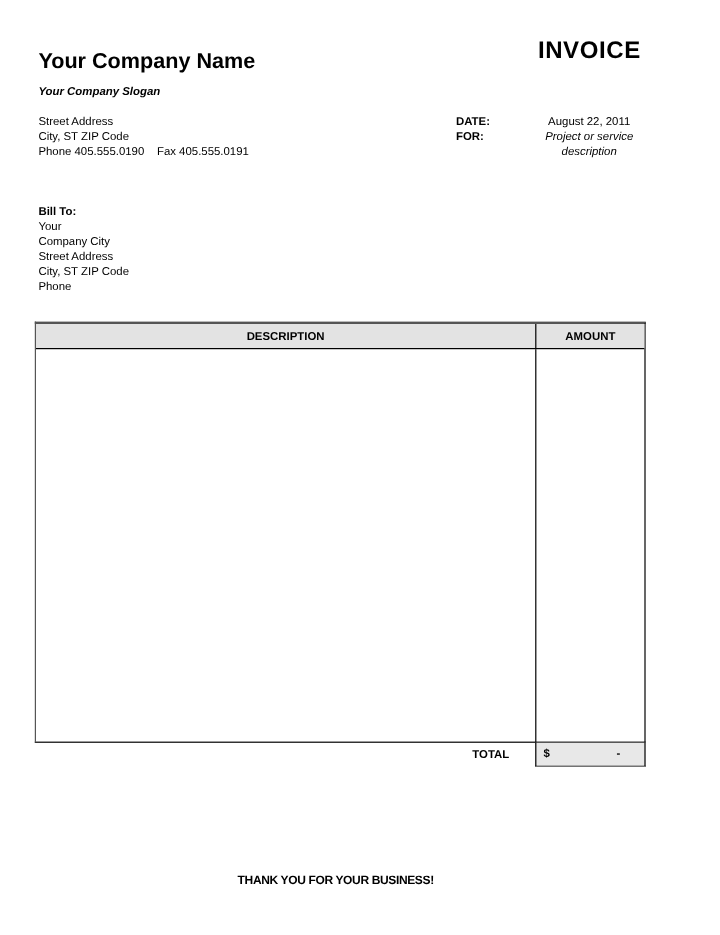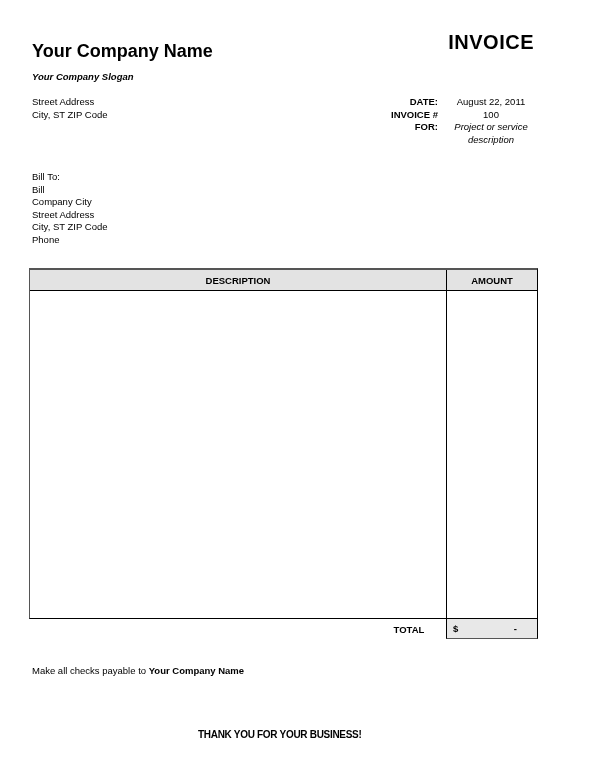--- a/index.html
+++ b/index.html
@@ -4,25 +4,25 @@
 <style>
   html, body { margin:0; padding:0; background:#ffffff; }
   body { width:600px; height:779px; position:relative; font-family:"Liberation Sans", sans-serif; color:#000; overflow:hidden; }
   .abs { position:absolute; }
   .company-name { left:32px; top:41px; font-size:18px; font-weight:bold; }
   .slogan { left:32px; top:71px; font-size:9.5px; font-weight:bold; font-style:italic; }
   .addr { left:32px; top:96px; font-size:9.5px; line-height:12.5px; }
   .invoice-title { left:400px; top:31px; width:134px; text-align:right; font-size:20px; font-weight:bold; letter-spacing:0.5px; }
   .meta { left:380px; top:96px; width:156px; font-size:9.5px; line-height:12.5px; }
   .meta-row { display:flex; }
-  .meta-label { width:66px; text-align:right; font-weight:bold; padding-right:8px; box-sizing:border-box; }
+  .meta-label { width:66px; font-weight:bold; padding-right:8px; box-sizing:border-box; }
   .meta-value { flex:1; text-align:center; }
   .italic { font-style:italic; }
   .billto { left:32px; top:171px; font-size:9.5px; line-height:12.5px; }
-  .billto .hdr { font-weight:normal; }
+  .billto .hdr { font-weight:bold; }
   .table { left:29px; top:268px; width:509px; height:351px; border:1px solid #000; box-sizing:border-box; border-top:2px solid #555; border-left:1.5px solid #555; }
   .thead { display:flex; height:20px; background:#e3e3e3; border-bottom:1px solid #000; }
   .th { font-size:9.5px; font-weight:bold; display:flex; align-items:center; justify-content:center; }
   .th-desc { width:416px; border-right:1px solid #000; }
   .th-amt { flex:1; }
   .tbody { display:flex; height:329px; }
   .col-desc { width:416px; border-right:1px solid #000; }
   .col-amt { flex:1; }
   .total-label { left:380px; top:621px; width:58px; text-align:center; font-size:9.5px; font-weight:bold; line-height:18px; }
   .total-box { left:446px; top:619px; width:92px; height:20px; box-sizing:border-box; background:#e8e8e8; border-left:1px solid #000; border-right:1px solid #000; border-bottom:1.5px solid #555; font-size:9.5px; font-weight:bold; display:flex; justify-content:space-between; align-items:center; padding:0 20px 0 6px; }
@@ -31,45 +31,42 @@
   .thanks { left:198px; top:729px; font-size:10px; font-weight:bold; letter-spacing:-0.3px; }
 </style>
 </head>
 <body>
 
 <div class="abs company-name">Your Company Name</div>
 <div class="abs slogan">Your Company Slogan</div>
 <div class="abs addr">
   <div>Street Address</div>
   <div>City, ST  ZIP Code</div>
+  <div style="white-space:pre;">Phone 405.555.0190    Fax 405.555.0191</div>
 </div>
 
 <div class="abs invoice-title">INVOICE</div>
 
 <div class="abs meta">
   <div class="meta-row">
     <div class="meta-label">DATE:</div>
     <div class="meta-value">August 22, 2011</div>
-  </div>
-  <div class="meta-row">
-    <div class="meta-label">INVOICE #</div>
-    <div class="meta-value">100</div>
   </div>
   <div class="meta-row">
     <div class="meta-label">FOR:</div>
     <div class="meta-value italic">
       <div>Project or service</div>
       <div>description</div>
     </div>
   </div>
 </div>
 
 <div class="abs billto">
   <div class="hdr">Bill To:</div>
-  <div>Bill</div>
+  <div>Your</div>
   <div>Company City</div>
   <div>Street Address</div>
   <div>City, ST  ZIP Code</div>
   <div>Phone</div>
 </div>
 
 <div class="abs table">
   <div class="thead">
     <div class="th th-desc">DESCRIPTION</div>
     <div class="th th-amt">AMOUNT</div>
@@ -80,16 +77,15 @@
   </div>
 </div>
 
 <div class="abs total-label">TOTAL</div>
 <div class="abs total-box">
   <span>$</span>
   <span>-</span>
 </div>
 
 <div class="abs footer">
-  <div><span style="white-space:pre;">Make all checks payable to </span><b>Your Company Name</b></div>
 </div>
 
 <div class="abs thanks">THANK YOU FOR YOUR BUSINESS!</div>
 
 </body></html>

